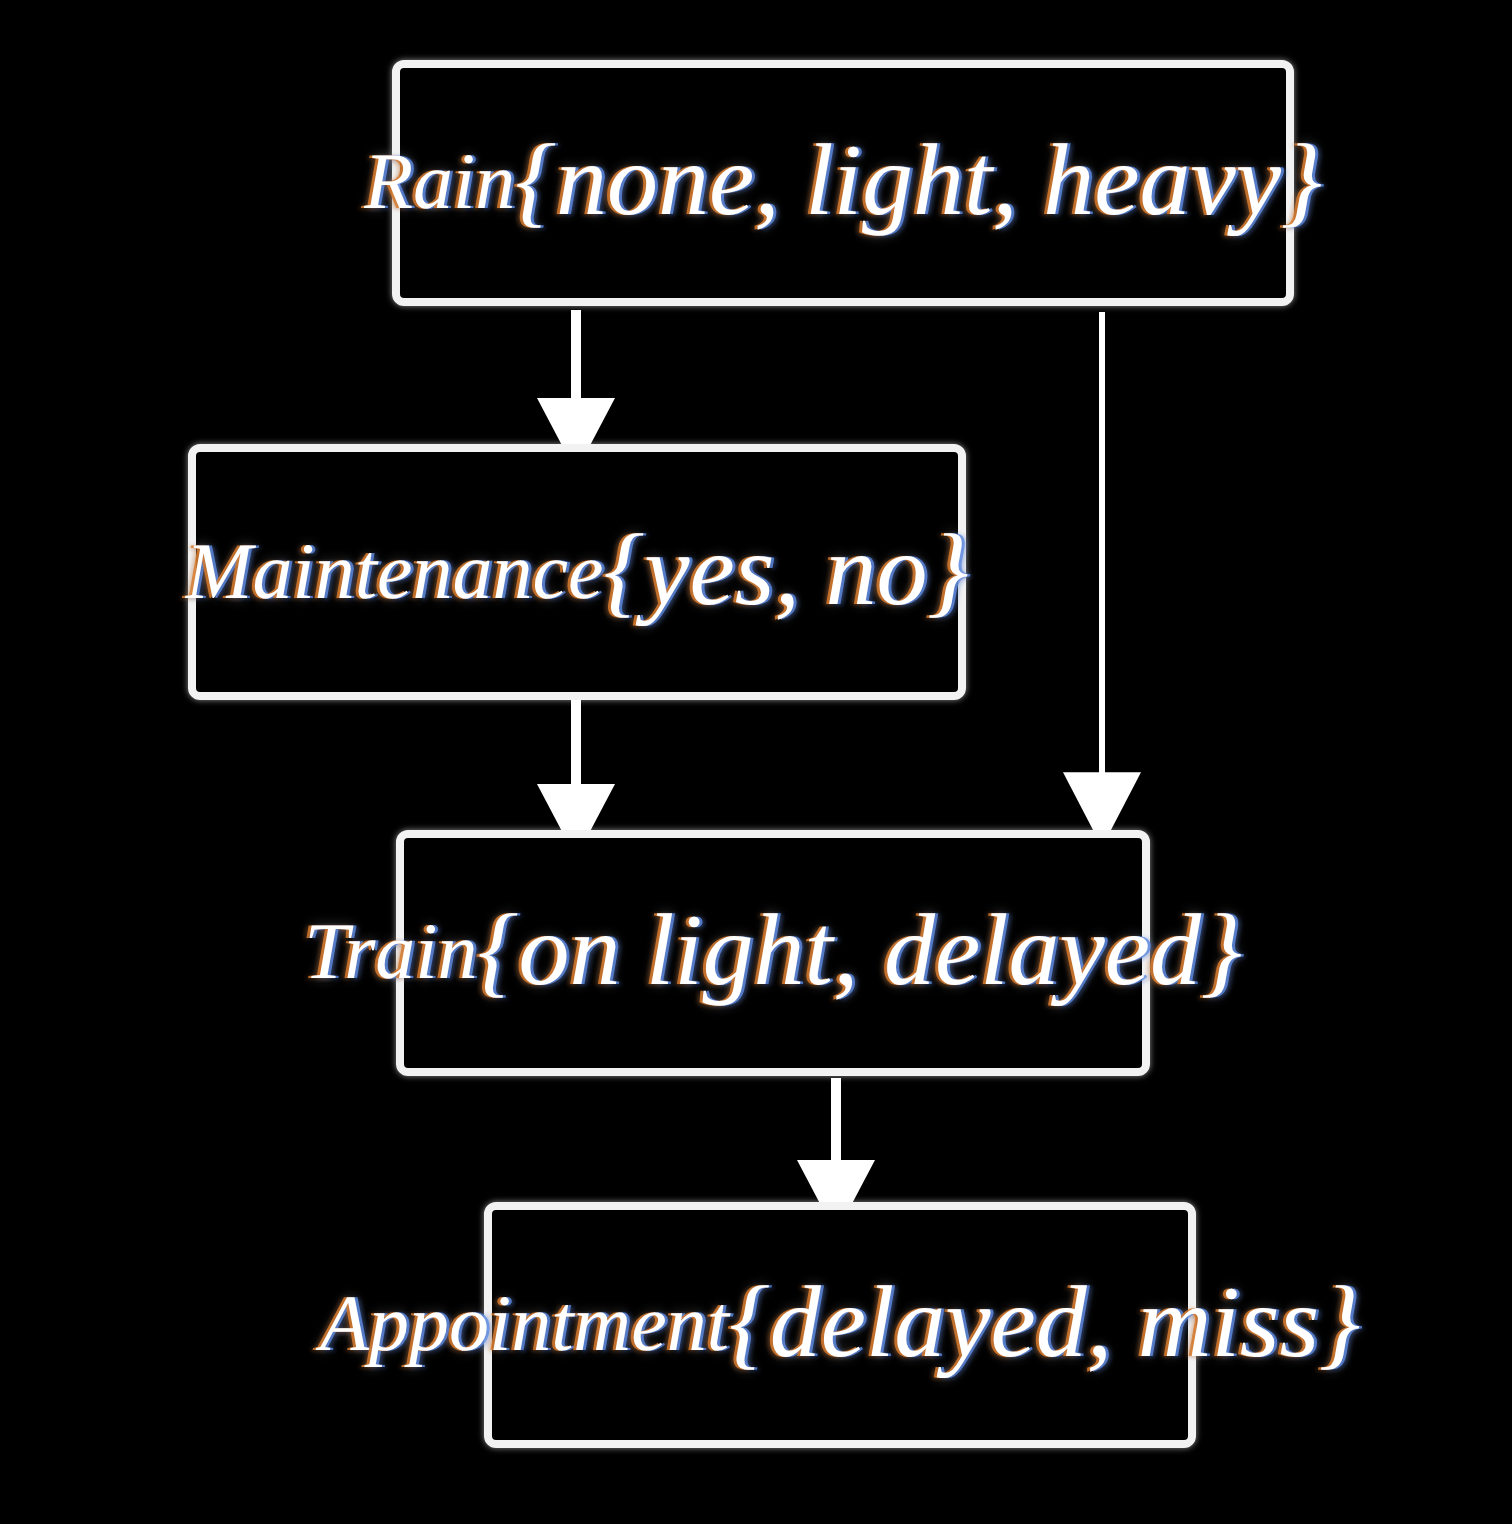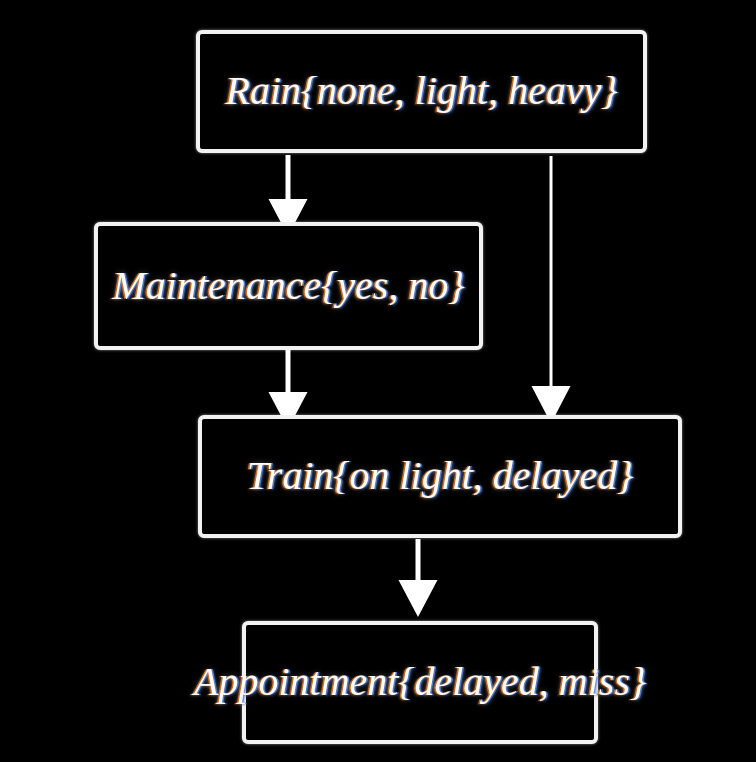--- a/index.html
+++ b/index.html
@@ -44,27 +44,27 @@
     white-space: nowrap;
     line-height: 1.06;
     text-shadow:
       -1.5px 0 0 rgba(214,122,46,0.85),
        1.5px 0 0 rgba(96,140,226,0.80),
       -2.5px 0.5px 2px rgba(170,96,38,0.45),
        2.5px 0.5px 2px rgba(70,110,200,0.42),
        0 0 6px rgba(255,255,255,0.30);
   }
   .node-name { font-size: 40px; }
-  .node-states { font-size: 40px; }
+  .node-states { font-size: 51px; }
 
   
   #node-rain        { left: 196px; top: 30px;  width: 451px; height: 123px; }
   #node-maintenance { left: 94px;  top: 222px; width: 389px; height: 128px; }
-  #node-train       { left: 198px; top: 415px; width: 484px; height: 123px; font-family: Liberation Serif, serif; }
-  #node-appointment { left: 242px; top: 601px; width: 356px; height: 123px; margin-top: 20px; }
+  #node-train       { left: 198px; top: 415px; width: 377px; height: 123px; font-family: Liberation Serif, serif; }
+  #node-appointment { left: 242px; top: 601px; width: 356px; height: 123px; }
 </style>
 </head>
 <body>
 
 <div id="canvas">
 
   <svg class="edge-layer" width="756" height="762" viewBox="0 0 756 762">
     <defs>
       <marker id="arrowhead-thick" markerWidth="9" markerHeight="9" refX="0.2" refY="4.5" orient="auto" markerUnits="strokeWidth">
         <path d="M 0 0.6 L 0 8.4 L 7.4 4.5 Z" fill="#ffffff"></path>

